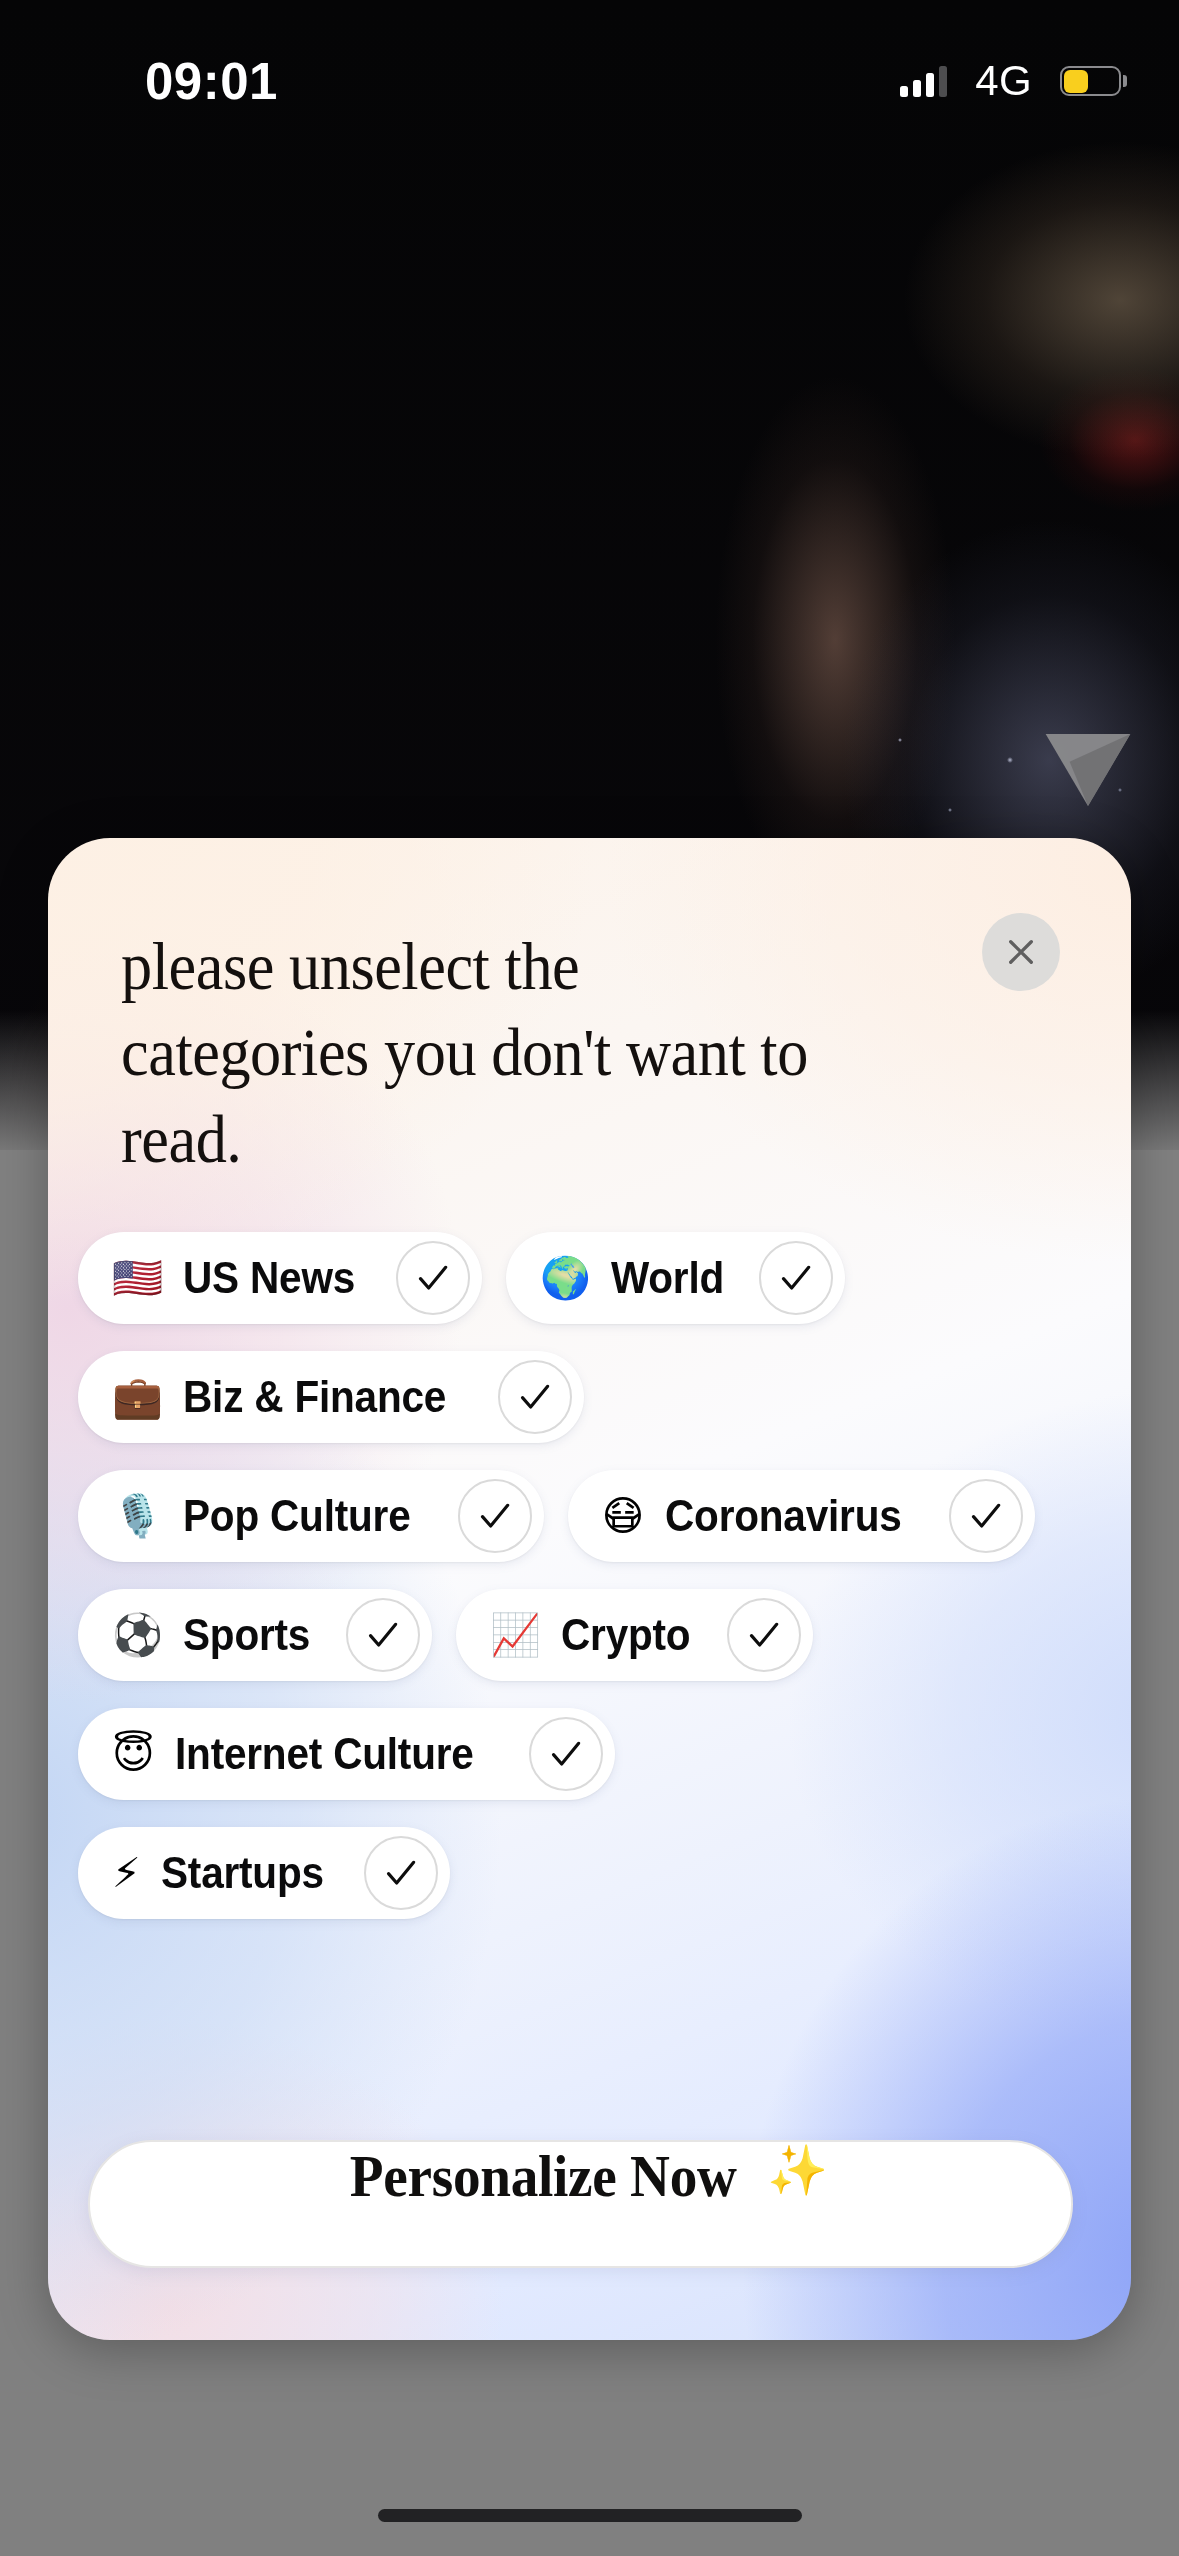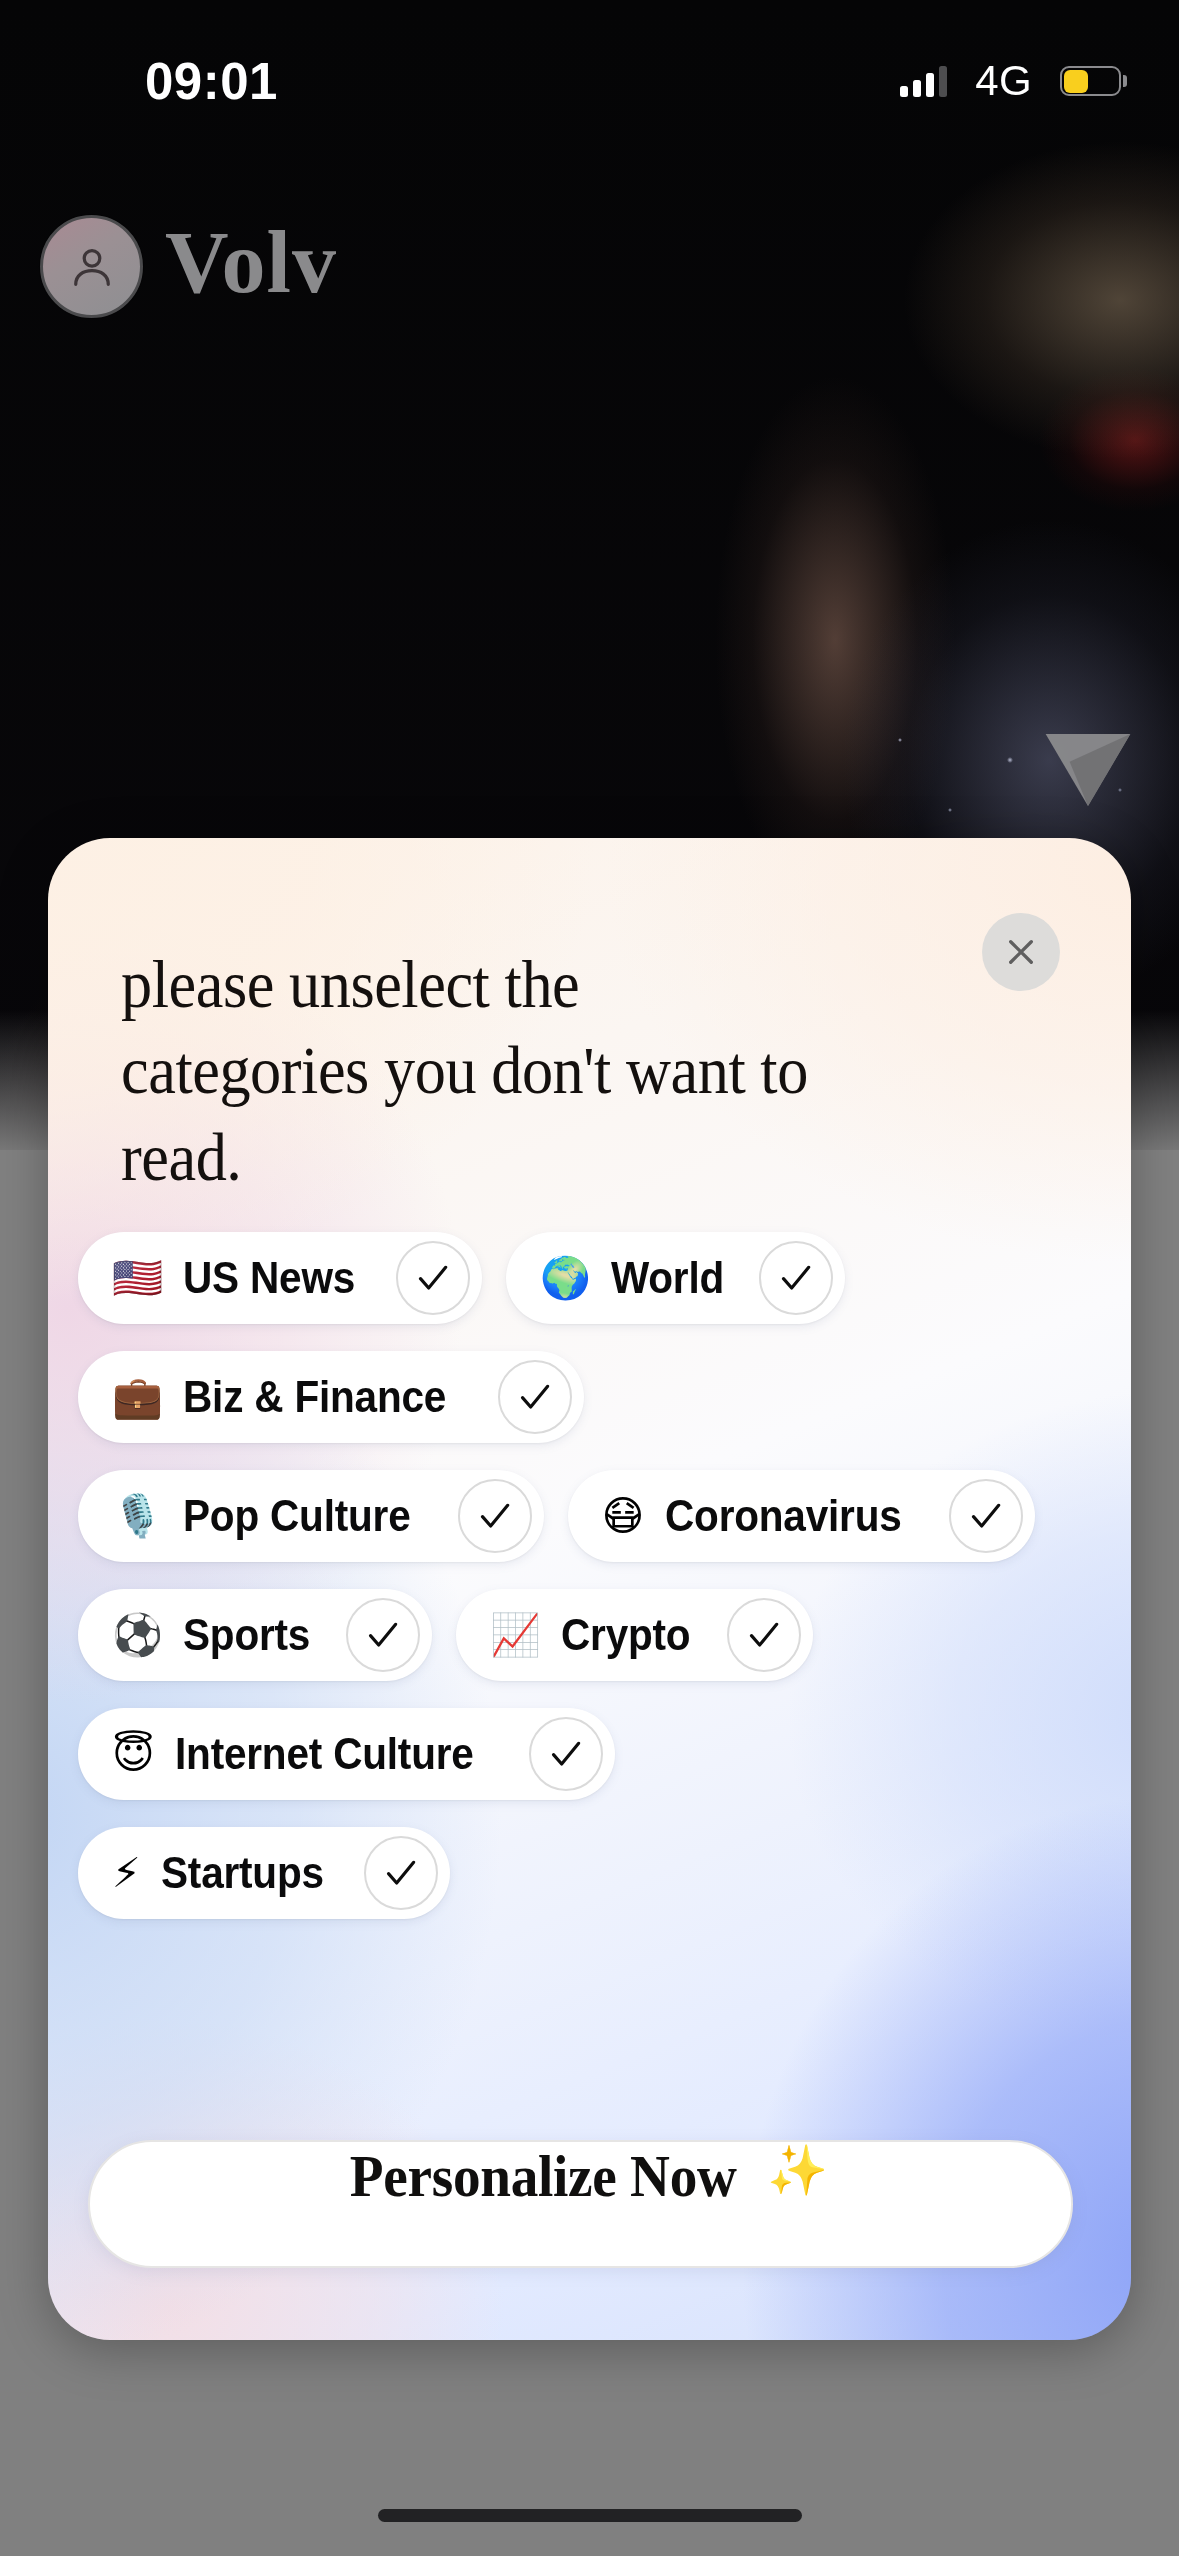--- a/index.html
+++ b/index.html
@@ -146,21 +146,21 @@
       radial-gradient(ellipse 620px 700px at -30px 980px, #c3d6f4 0%, rgba(195,214,244,.55) 45%, rgba(195,214,244,0) 78%),
       radial-gradient(ellipse 560px 620px at 1120px 1430px, #8ea4f7 0%, rgba(142,164,247,.65) 40%, rgba(142,164,247,0) 76%),
       radial-gradient(ellipse 500px 420px at 1130px 880px, #cfdcfb 0%, rgba(207,220,251,.5) 45%, rgba(207,220,251,0) 78%),
       radial-gradient(ellipse 420px 360px at 120px 1470px, #f3dfe6 0%, rgba(243,223,230,.5) 48%, rgba(243,223,230,0) 80%),
       linear-gradient(158deg,#fdf2e8 0%,#fbf6f2 22%,#fbfbfd 46%,#eef2fd 66%,#e2eaff 84%,#d5e0fb 100%);
     box-shadow:0 10px 50px rgba(0,0,0,.28);
   }
 
   
   #modal-header {
-    position:absolute; left:73px; top:85px; width:770px;margin-top:18px;
+    position:absolute; left:73px; top:85px; width:770px;
   }
   #modal-title {
     font-family:"Liberation Serif", serif;
     font-size:67px; line-height:1.29;
     color:#14100e; font-weight:400;
     letter-spacing:-.5px;
     transform:scaleX(.93);
     transform-origin:left center;
   }
   #close-button {
@@ -257,29 +257,20 @@
   <div id="bg-video"></div>
   <div id="bg-sparkle"></div>
 
   <div id="share-watermark">
     <svg viewBox="0 0 100 86" xmlns="http://www.w3.org/2000/svg">
       <path d="M4 4 L96 4 L50 82 Z" fill="#8b8b8d" opacity="0.95"></path>
       <path d="M50 82 L30 34 L96 4 Z" fill="#6f6f71" opacity="0.85"></path>
     </svg>
   </div>
 
-  <div id="app-header">
-    <div id="avatar">
-      <svg viewBox="0 0 24 24" xmlns="http://www.w3.org/2000/svg">
-        <circle cx="12" cy="8" r="3.6" fill="none" stroke="#3d3538" stroke-width="1.5"></circle>
-        <path d="M4.5 20c0-4.2 3.4-6.3 7.5-6.3s7.5 2.1 7.5 6.3" fill="none" stroke="#3d3538" stroke-width="1.5" stroke-linecap="round"></path>
-      </svg>
-    </div>
-    <div id="wordmark">Volv</div>
-  </div>
 
   <div id="status-bar">
     <div id="status-time">09:01</div>
     <div id="status-right">
       <div id="signal-icon">
         <i></i>
           <i></i>
           <i></i>
           <i></i>
       </div>

